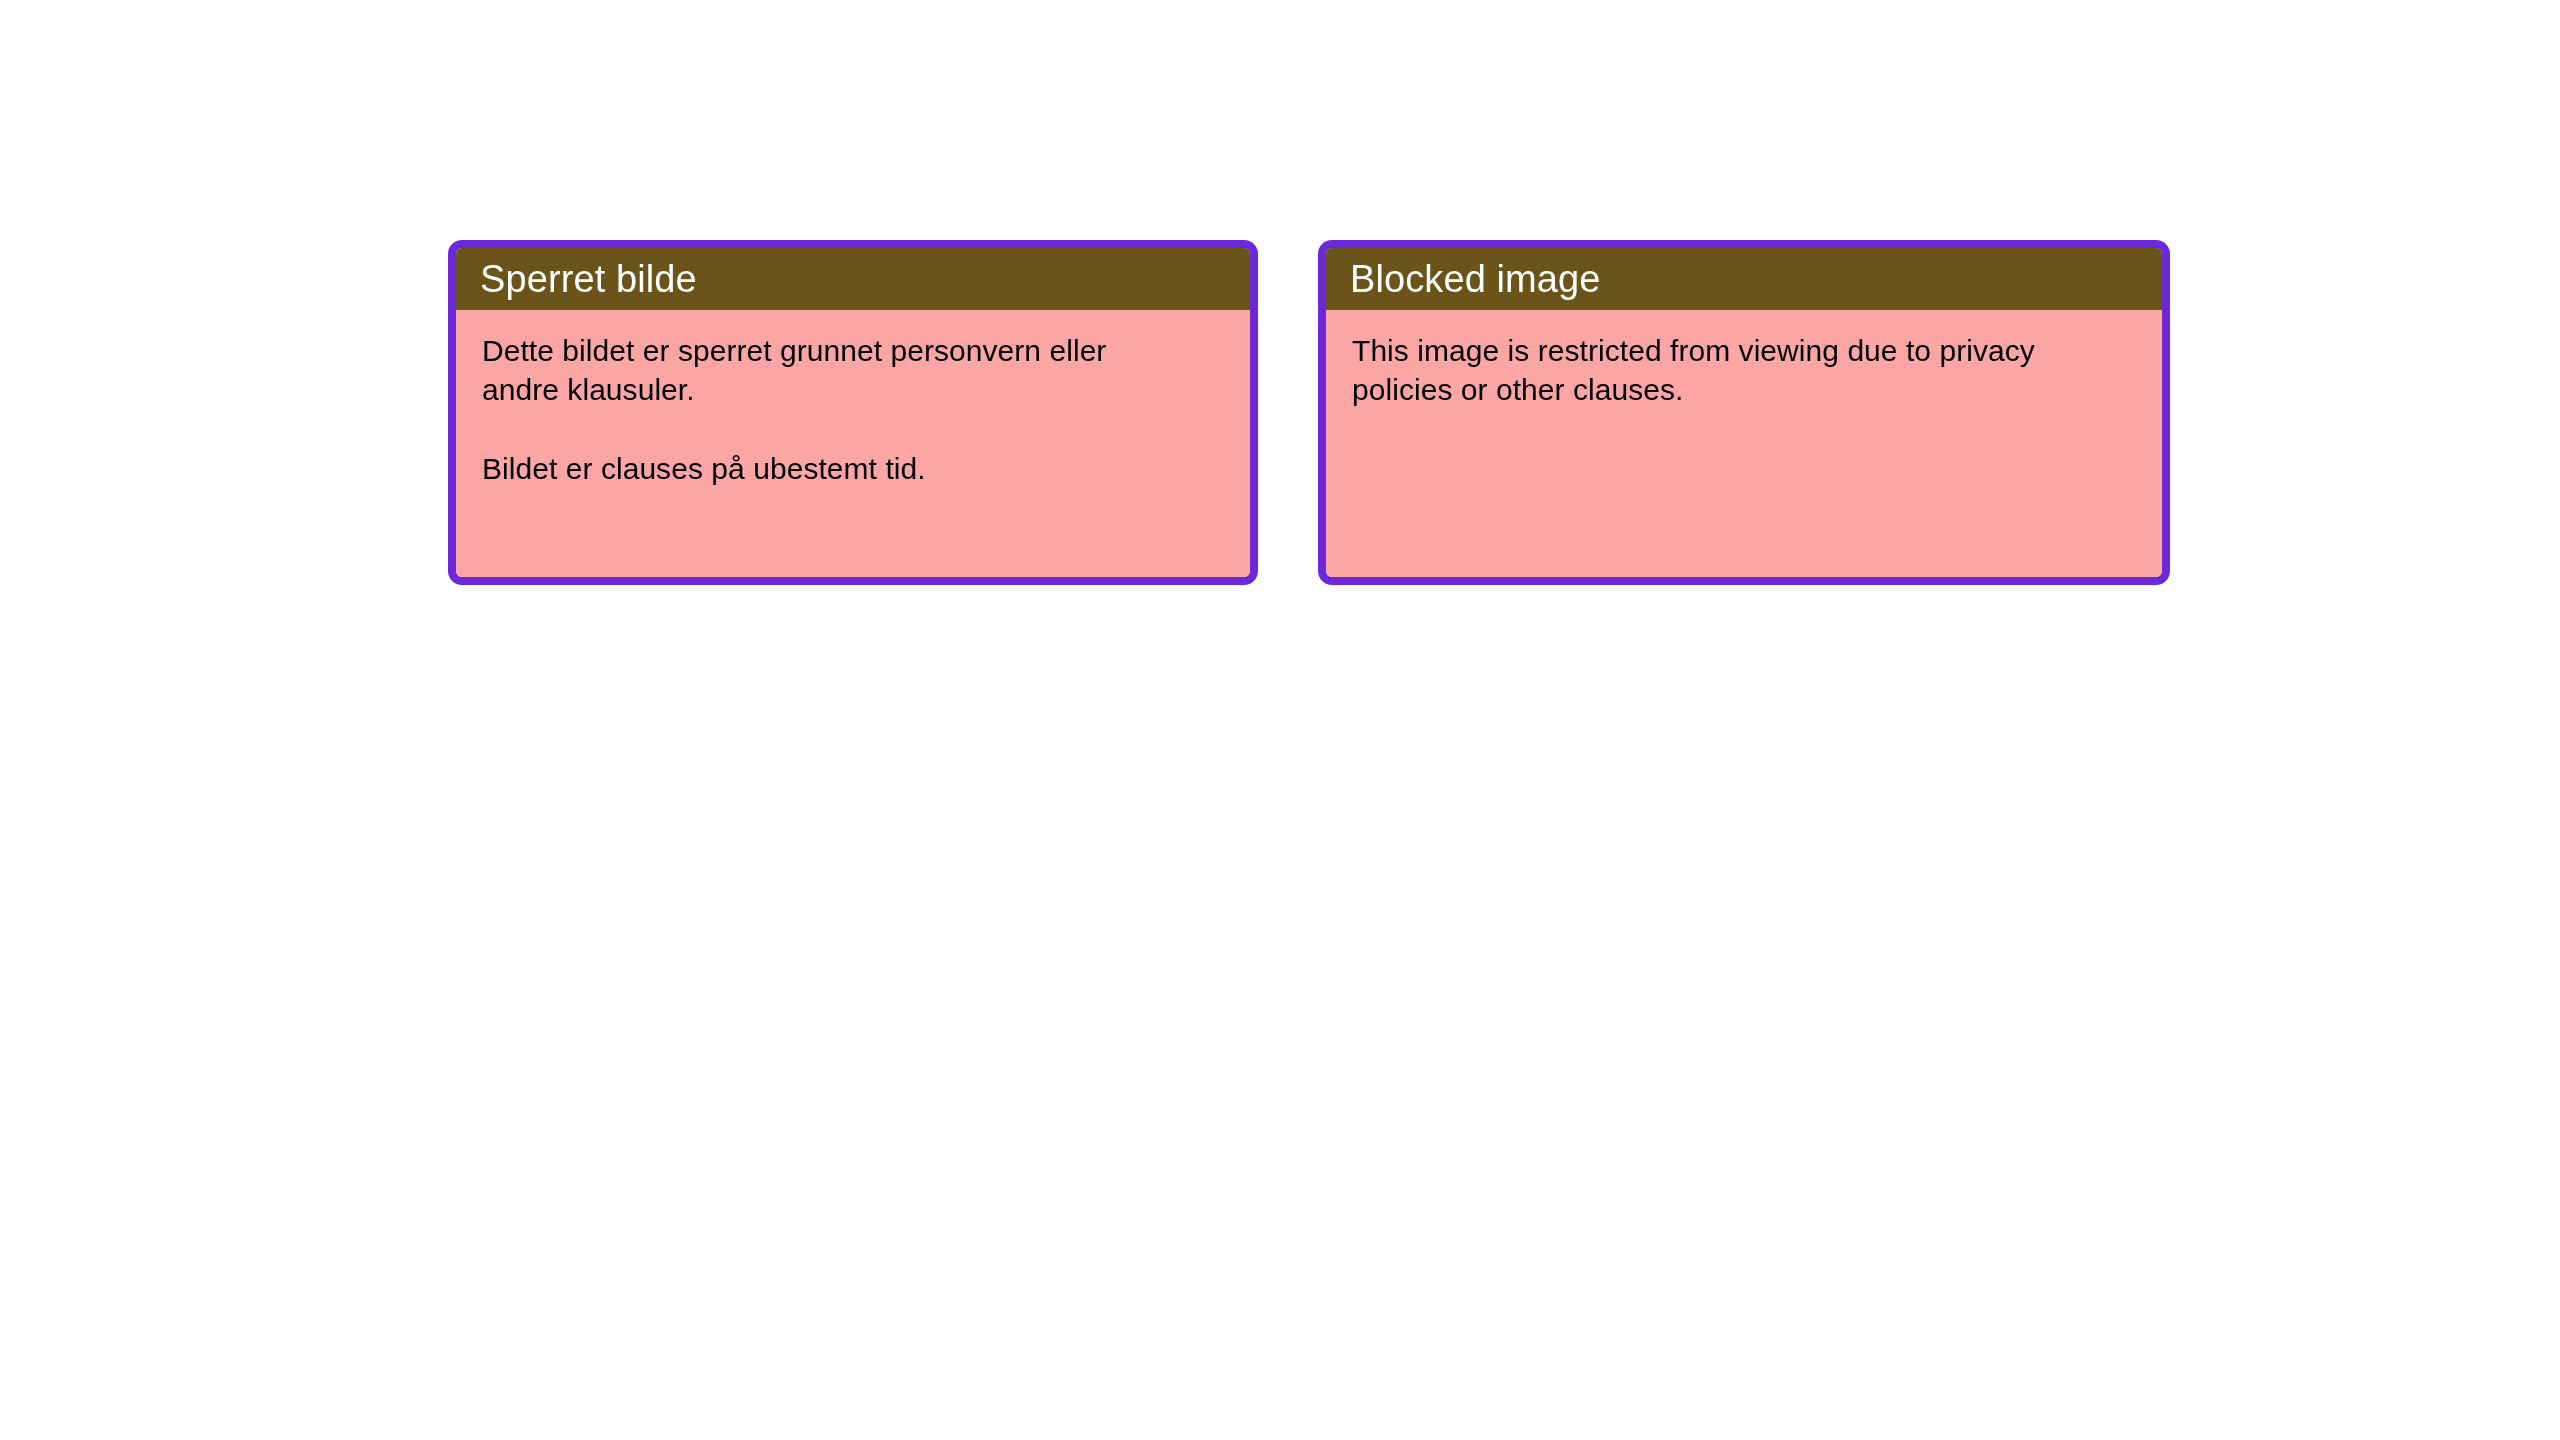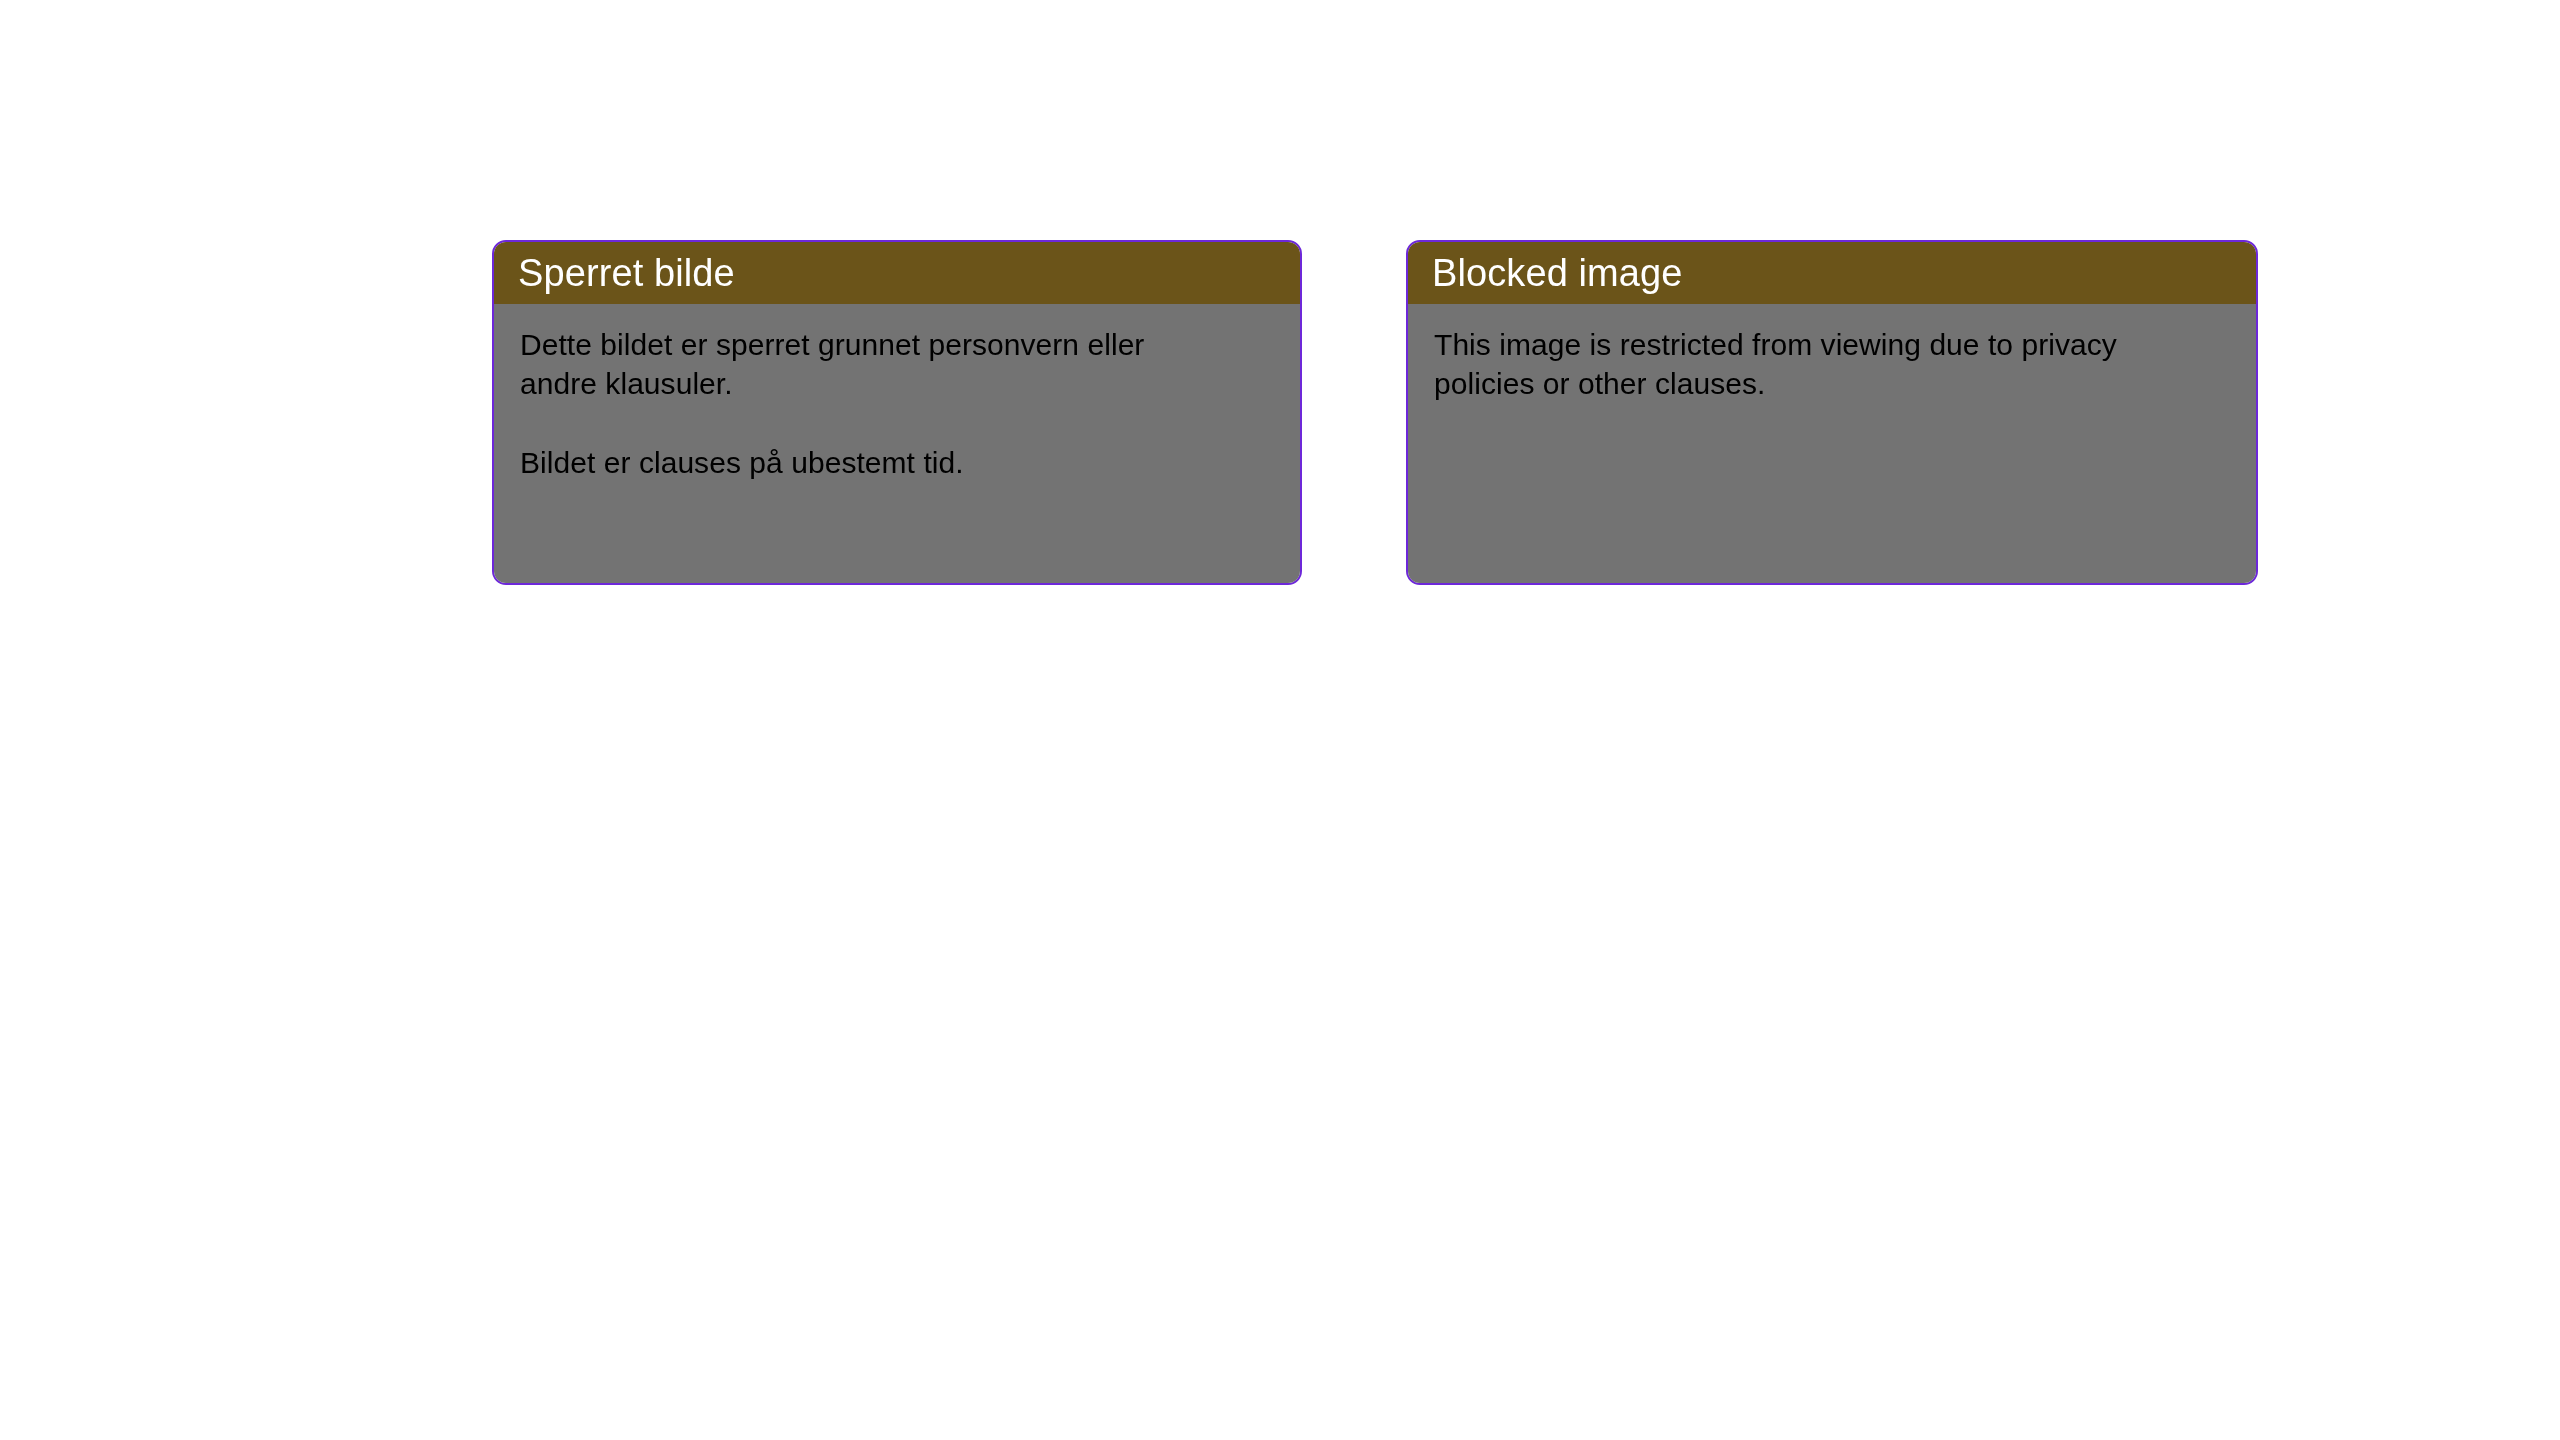--- a/index.html
+++ b/index.html
@@ -36,26 +36,25 @@
     display: flex;
     flex-direction: row;
     align-items: flex-start;
     gap: 60px;
   }
 
   
   .card {
     box-sizing: border-box;
     background: #ffffff;
-    border: 2px solid #6d28d9;
+    border: 8px solid #6d28d9;
     border-radius: 14px;
     overflow: hidden;
     display: flex;
     flex-direction: column;
-    margin-left: 44px;
   }
 
   .card-left  { width: 810px; height: 345px; }
   .card-right { width: 852px; height: 345px; }
 
   .card-header {
     background: #6b5419;
     height: 62px;
     flex: 0 0 62px;
     display: flex;
@@ -69,21 +68,21 @@
     font-family: "Liberation Sans", sans-serif;
     font-size: 38px;
     font-weight: 400;
     line-height: 1;
     letter-spacing: 0.1px;
     white-space: nowrap;
   }
 
   .card-body {
     flex: 1 1 auto;
-    background: #737373;
+    background: #fca5a5;
     padding: 22px 24px 0 26px;
     box-sizing: border-box;
   }
 
   .card-paragraph {
     color: #000000;
     font-family: "Liberation Sans", sans-serif;
     font-size: 30px;
     font-weight: 400;
     line-height: 1.29;

